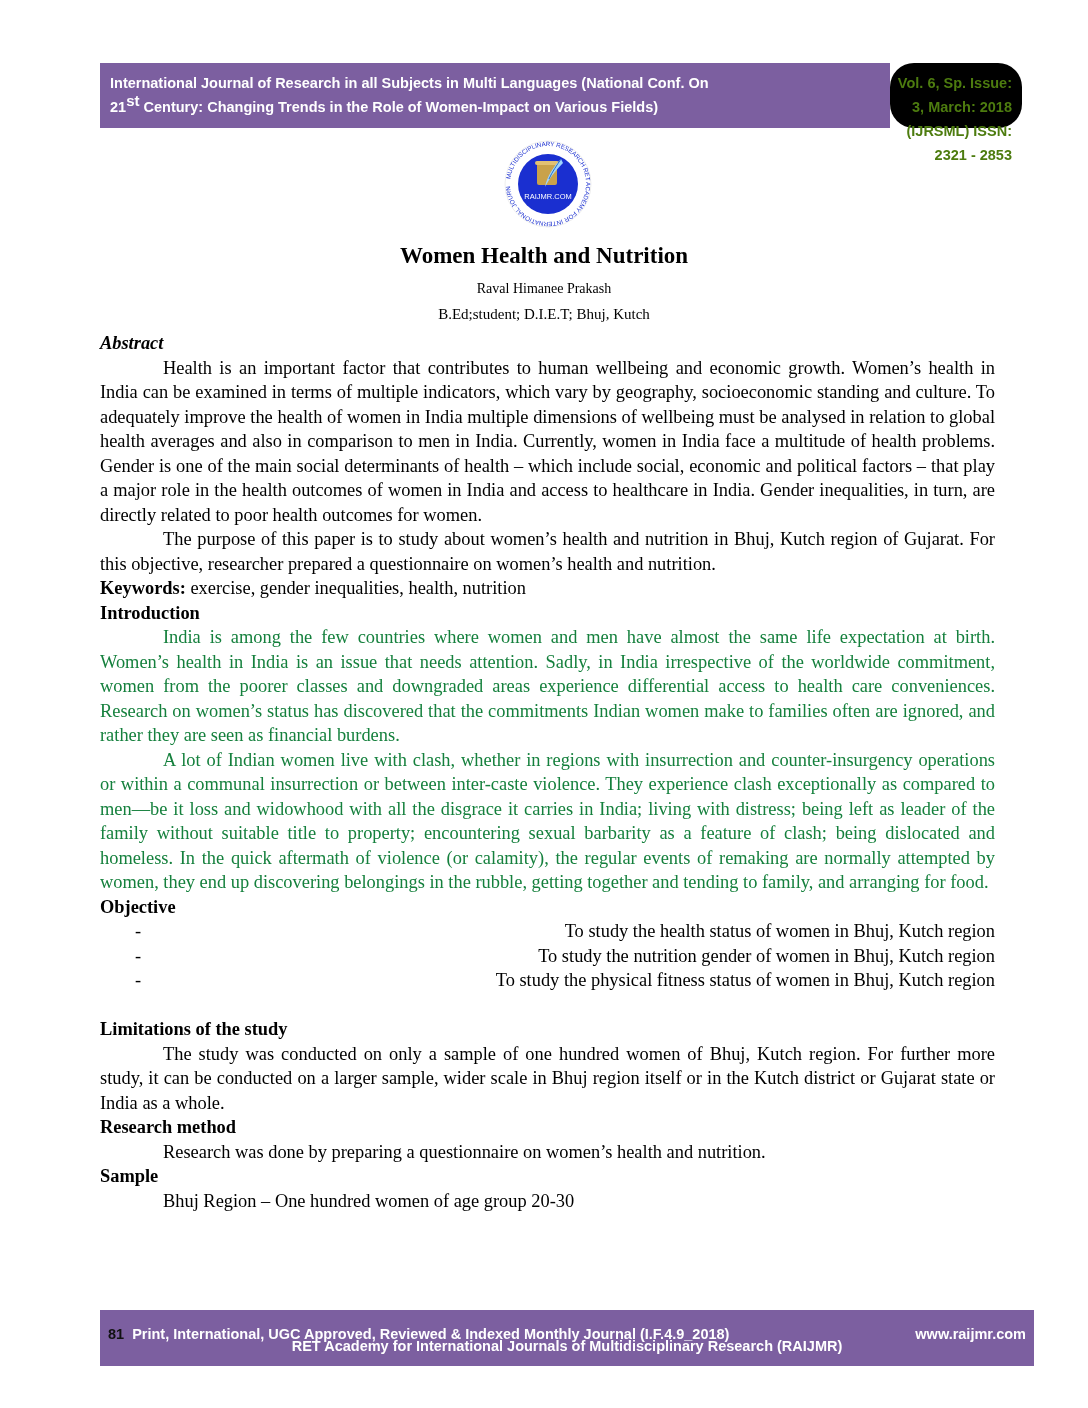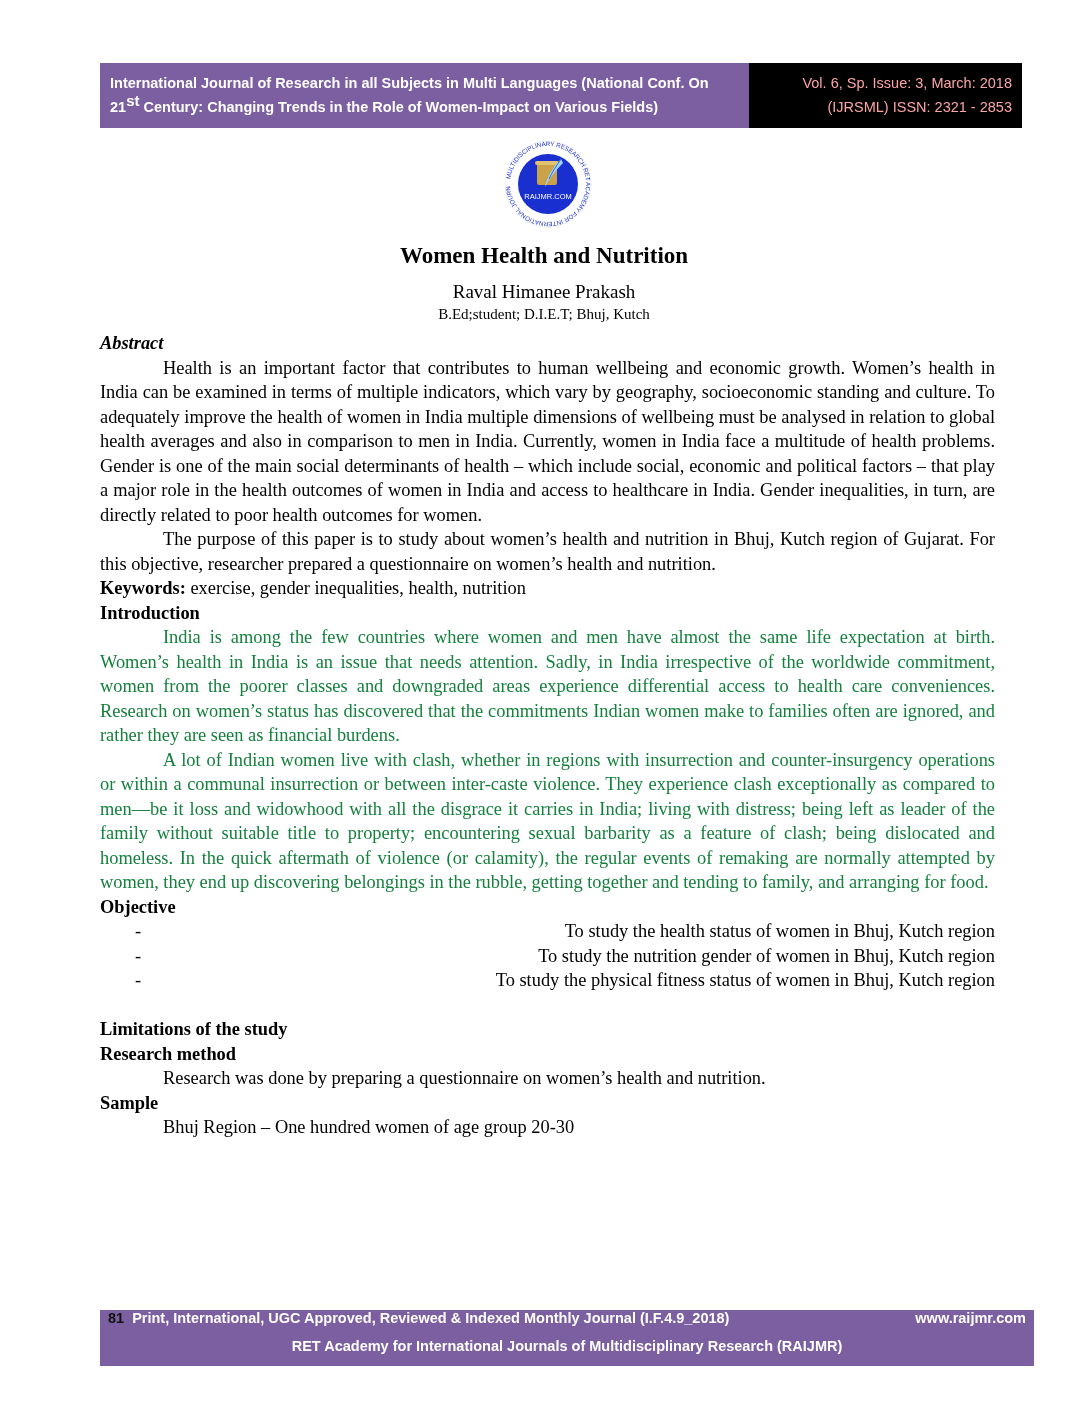--- a/index.html
+++ b/index.html
@@ -1,51 +1,51 @@
 <!DOCTYPE html>
 <html><head>
 <meta charset="utf-8">
 <style>
   html, body { margin:0; padding:0; background:#ffffff; }
   body { width:1088px; height:1408px; position:relative; overflow:hidden;
          font-family:"Liberation Serif", serif; color:#000; }
 
   
   .hdr { position:absolute; left:100px; top:63px; width:922px; height:65px; display:flex; }
-  .hdr-left { width:649px; background:#7c5fa0; color:#fff; font-family:"Liberation Sans", sans-serif;
+  .hdr-left { width:790px; background:#7c5fa0; color:#fff; font-family:"Liberation Sans", sans-serif;
               font-weight:bold; font-size:14.5px; line-height:24px; padding:8px 0 0 10px; box-sizing:border-box; }
-  .hdr-right { flex:1; background:#000; color:#fca5a5; font-family:"Liberation Sans", sans-serif;
-               font-weight:normal; font-size:14.5px; line-height:24px; padding:8px 10px 0 0; box-sizing:border-box; text-align:right; }
+  .hdr-right { flex:1; background:#000; color:#4d7c0f; font-family:"Liberation Sans", sans-serif;
+               font-weight:bold; font-size:14.5px; line-height:24px; padding:8px 10px 0 0; box-sizing:border-box; text-align:right;border-radius:24px; }
   .hdr-left sup { font-size:15px; line-height:0; }
 
   
   .logo { position:absolute; left:503px; top:139px; width:90px; height:90px; }
 
   
   .title { position:absolute; left:0; width:1088px; top:243px; text-align:center; font-size:23px; font-weight:bold; }
-  .author { position:absolute; left:0; width:1088px; top:281px; text-align:center; font-size:19px; }
+  .author { position:absolute; left:0; width:1088px; top:281px; text-align:center; font-size:14px; }
   .affil { position:absolute; left:0; width:1088px; top:306px; text-align:center; font-size:15px; }
 
   
   .body { position:absolute; left:100px; top:331px; width:895px; font-size:18.4px; line-height:24.5px; }
   .body p { margin:0; text-align:justify; text-align-last:left; }
   .indent { text-indent:63px; }
   .gray { color:#15803d; }
   .hd { font-weight:bold; margin:0; }
   .hd-i { font-weight:bold; font-style:italic; margin:0;font-family:Liberation Serif, serif; }
   .kw-label { font-weight:bold; }
   ul.obj { list-style:none; margin:0; padding:0 0 0 35px; }
   ul.obj li { position:relative; padding-left:28px;text-align:right; }
   ul.obj li::before { content:"-"; position:absolute; left:0; }
   .gap { height:24.5px; }
 
   
   .ftr { position:absolute; left:100px; top:1310px; width:934px; height:56px; background:#7c5fa0; color:#fff;
          font-family:"Liberation Sans", sans-serif; font-weight:bold; font-size:14.5px; }
-  .ftr-row1 { position:absolute; left:8px; top:0; width:918px; display:flex; justify-content:space-between; }
+  .ftr-row1 { position:absolute; left:8px; top:16px; width:918px; display:flex; justify-content:space-between; }
   .ftr-row1 .pg { color:#111; margin-right:8px; }
   .ftr-row2 { position:absolute; left:0; top:28px; width:100%; text-align:center; }
 </style>
 </head>
 <body>
 
 <div class="hdr">
   <div class="hdr-left">
     <div>International Journal of Research in all Subjects in Multi Languages (National Conf. On</div>
     <div><span>21</span><sup>st</sup><span> Century: Changing Trends in the Role of Women-Impact on Various Fields)</span></div>
@@ -92,20 +92,21 @@
 
   <p class="hd">Objective</p>
   <ul class="obj">
     <li>To study the health status of women in Bhuj, Kutch region</li>
     <li>To study the nutrition gender of women in Bhuj, Kutch region</li>
     <li>To study the physical fitness status of women in Bhuj, Kutch region</li>
   </ul>
   <div class="gap"></div>
 
   <p class="hd">Limitations of the study</p>
+  <p class="indent">The study was conducted on only a sample of one hundred women of Bhuj, Kutch region. For further more study, it can be conducted on a larger sample, wider scale in Bhuj region itself or in the Kutch district or Gujarat state or India as a whole.</p>
 
   <p class="hd">Research method</p>
   <p class="indent">Research was done by preparing a questionnaire on women’s health and nutrition.</p>
 
   <p class="hd">Sample</p>
   <p class="indent">Bhuj Region – One hundred women of age group 20-30</p>
 </div>
 
 <div class="ftr">
   <div class="ftr-row1">

